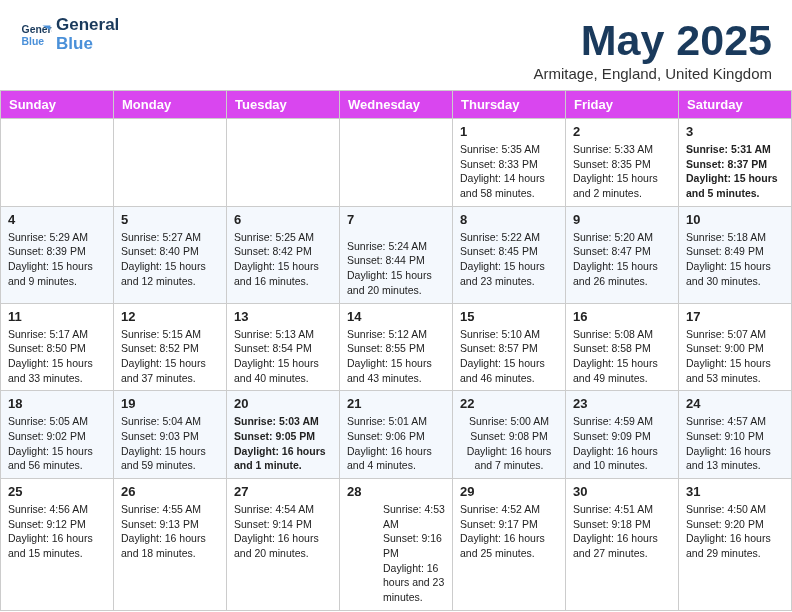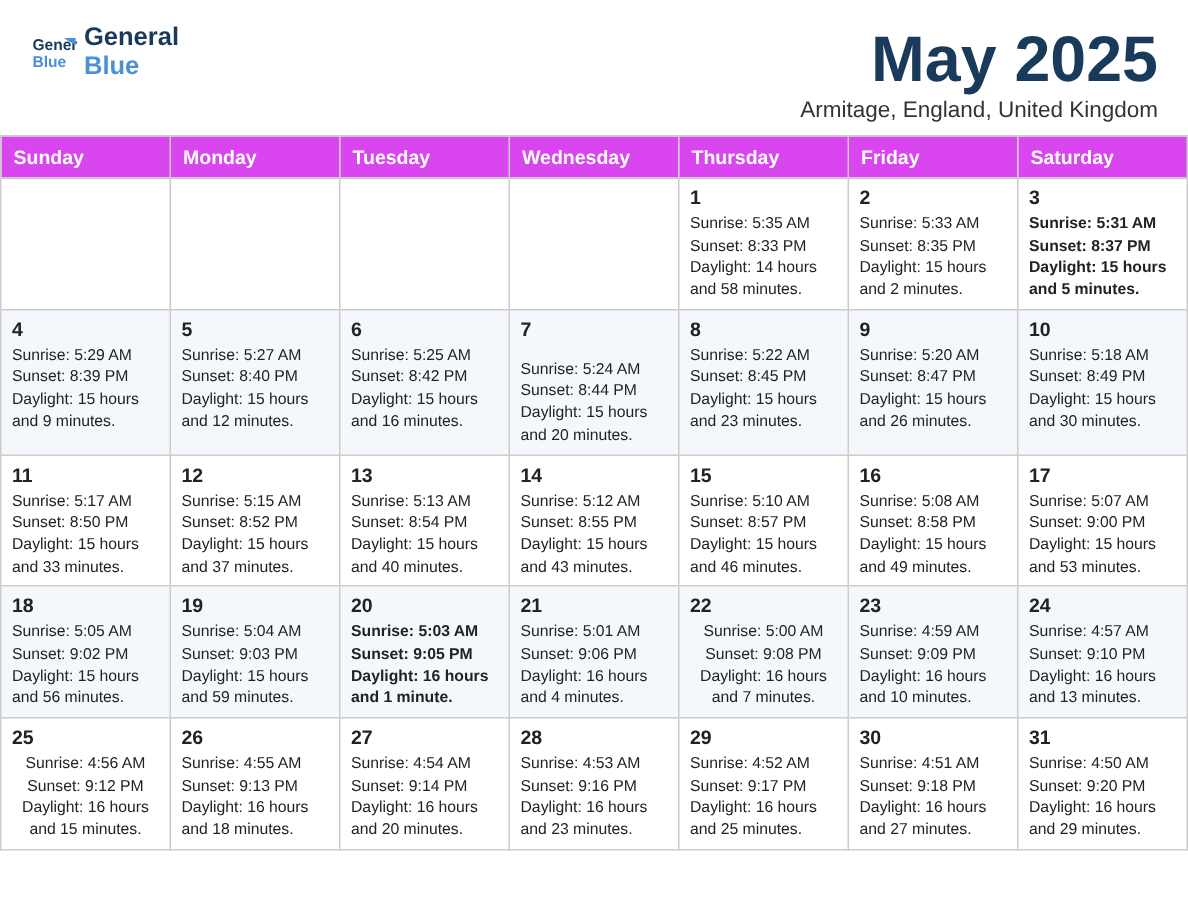--- a/index.html
+++ b/index.html
@@ -269,39 +269,39 @@
         <td>
           <div class="day-num">24</div>
           <div class="day-info" style="white-space: pre-line;">Sunrise: 4:57 AM
 Sunset: 9:10 PM
 Daylight: 16 hours and 13 minutes.</div>
         </td>
       </tr>
       <tr>
         <td>
           <div class="day-num">25</div>
-          <div class="day-info" style="white-space: pre-line; text-align: center;">Sunrise: 4:56 AM
+          <div class="day-info" style="white-space: pre-line;">Sunrise: 4:56 AM
 Sunset: 9:12 PM
 Daylight: 16 hours and 15 minutes.</div>
         </td>
         <td>
           <div class="day-num">26</div>
           <div class="day-info" style="white-space: pre-line;">Sunrise: 4:55 AM
 Sunset: 9:13 PM
 Daylight: 16 hours and 18 minutes.</div>
         </td>
         <td>
           <div class="day-num">27</div>
           <div class="day-info" style="white-space: pre-line;">Sunrise: 4:54 AM
 Sunset: 9:14 PM
 Daylight: 16 hours and 20 minutes.</div>
         </td>
         <td>
           <div class="day-num">28</div>
-          <div class="day-info" style="white-space: pre-line;">Sunrise: 4:53 AM
+          <div class="day-info" style="white-space: pre-line; margin-left: 36px;">Sunrise: 4:53 AM
 Sunset: 9:16 PM
 Daylight: 16 hours and 23 minutes.</div>
         </td>
         <td>
           <div class="day-num">29</div>
           <div class="day-info" style="white-space: pre-line;">Sunrise: 4:52 AM
 Sunset: 9:17 PM
 Daylight: 16 hours and 25 minutes.</div>
         </td>
         <td>

